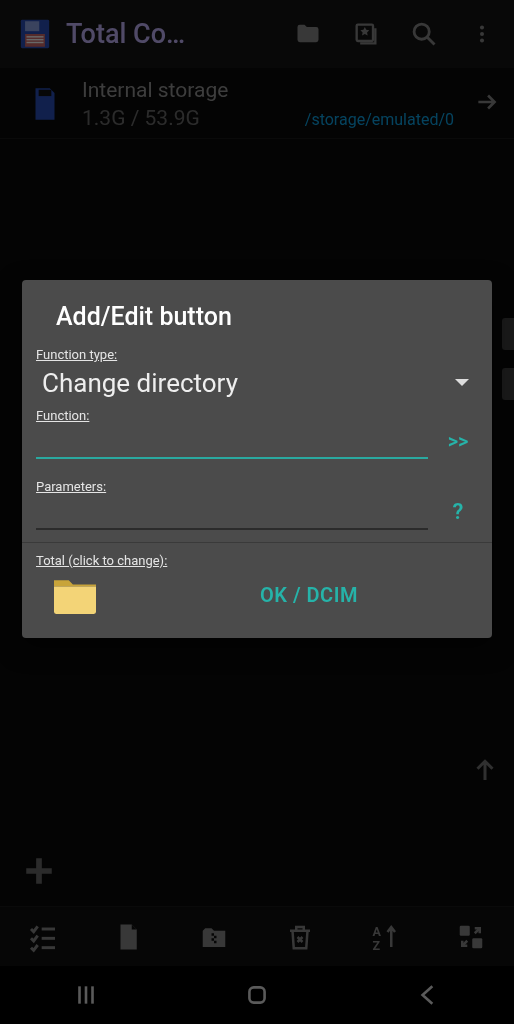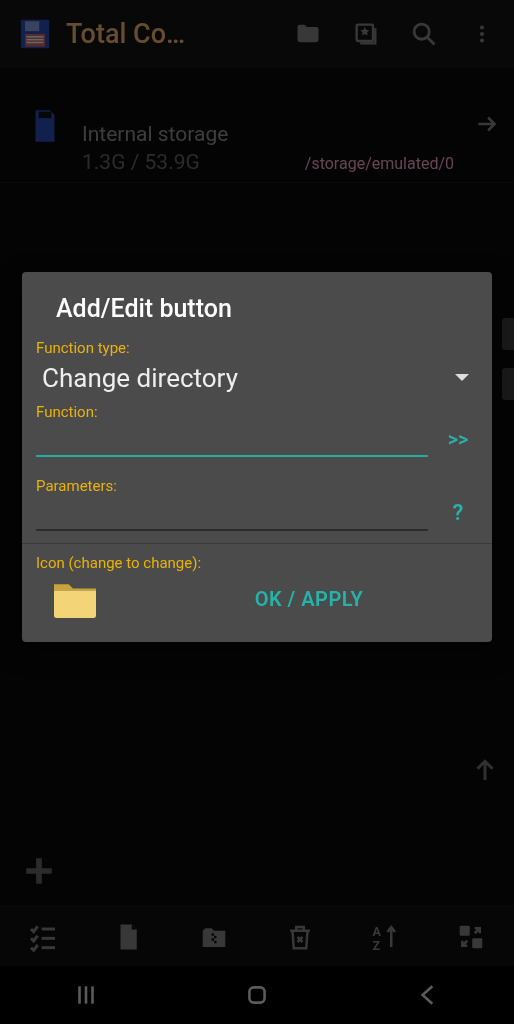--- a/index.html
+++ b/index.html
@@ -17,39 +17,39 @@
     pointer-events: none;
   }
 
   
   .appbar {
     display: flex; align-items: center;
     height: 68px; padding: 0 10px 0 18px;
     gap: 14px;
     background: #141414;
   }
-  .appbar .title { font-size: 27px; color: #fdba74; font-weight: 500; flex: 0 0 auto; }
+  .appbar .title { font-size: 27px; color: #c4b5fd; font-weight: 500; flex: 0 0 auto; }
   .appbar .spacer { flex: 1; }
   .iconbtn { width: 44px; height: 44px; display:flex; align-items:center; justify-content:center; color:#9a9a9a; }
   .floppy-icon { width:34px; height:34px; }
 
   
   .list { background:#0a0a0a; }
   .row {
     display:flex; align-items:center; gap:14px;
     padding: 10px 14px 8px 22px;
     border-bottom: 1px solid #1a1a1a;
     min-height: 64px;
     position: relative;
   }
   .row .thumb { width:46px; height:46px; display:flex; align-items:center; justify-content:center; }
-  .row .texts { flex:1; min-width:0;margin-top:44px; }
+  .row .texts { flex:1; min-width:0; }
   .row .line1 { font-size:21px; color:#969696; }
   .row .line2 { font-size:21px; color:#6b6b6b; margin-top:4px; }
-  .row .path  { font-size:16px; color:#f9a8d4; text-align:right; white-space:nowrap; }
+  .row .path  { font-size:16px; color:#0ea5e9; text-align:right; white-space:nowrap; }
   .row .arrow { color:#6b6b6b; padding-left:6px; }
   .row .refresh { color:#1e5a1e; padding-right:4px; }
   .row-sub { display:flex; justify-content:space-between; align-items:baseline; }
 
   
   .edge-handle {
     position:absolute; right:0; width:12px; height:32px;
     background:#3a3a3a; border-radius:3px 0 0 3px;
   }
 
@@ -67,32 +67,32 @@
     height:58px; background:#000; color:#b8b8b8;
   }
   .navbar div { width:44px; height:44px; display:flex; align-items:center; justify-content:center; }
 
   .uparrow-float {
     position:absolute; right:14px; top:755px; color:#5a5a5a;
   }
 
   
   .dialog {
-    position:absolute; left:22px; right:22px; top:272px;
+    position:absolute; left:22px; right:22px; top:280px;
     background:#4b4b4b; color:#e8e8e8;
     border-radius:4px;
     z-index:10;
     padding: 18px 14px 12px 14px;
     box-shadow: 0 8px 24px rgba(0,0,0,.6);
   }
   .dialog h1 {
     font-size:25px; font-weight:500; color:#fff;
     padding: 4px 0 10px 20px;
   }
-  .dlg-label { font-size:15px; color:#eab308; margin-top:6px; }
+  .dlg-label { font-size:13px; color:#e5e5e5; margin-top:6px;text-decoration:underline; }
   .dropdown-row {
     display:flex; align-items:center; justify-content:space-between;
     padding: 6px 8px 4px 6px;
   }
   .dropdown-row .val { font-size:26px; color:#eee; }
   .dropdown-row .caret { color:#ddd; }
   .field-row { display:flex; align-items:flex-end; gap:10px; margin-top:2px; }
   .underline-input {
     flex:1; background:transparent; border:none; outline:none;
     border-bottom:2px solid #2aa9a0; height:34px;
@@ -290,23 +290,23 @@
   </div>
 
   <div class="dlg-label" style="margin-top:20px">Parameters:</div>
   <div class="field-row">
     <input class="underline-input gray" value="" style="">
     <div class="aux-btn q">?</div>
   </div>
 
   <div class="divider"></div>
 
-  <div class="dlg-label">Icon (change to change):</div>
+  <div class="dlg-label">Total (click to change):</div>
   <div class="icon-row">
     <span class="folder-ic">
       <svg viewBox="0 0 24 20" width="54" height="42">
         <path fill="#c8a43a" d="M2 3h7l2 2h11v1H2z"></path>
         <path fill="#f3d477" d="M2 6h20v12a1 1 0 0 1-1 1H3a1 1 0 0 1-1-1z"></path>
       </svg>
     </span>
-    <div class="apply-btn">OK / APPLY</div>
+    <div class="apply-btn">OK / DCIM</div>
   </div>
 </div>
 
 </body></html>

